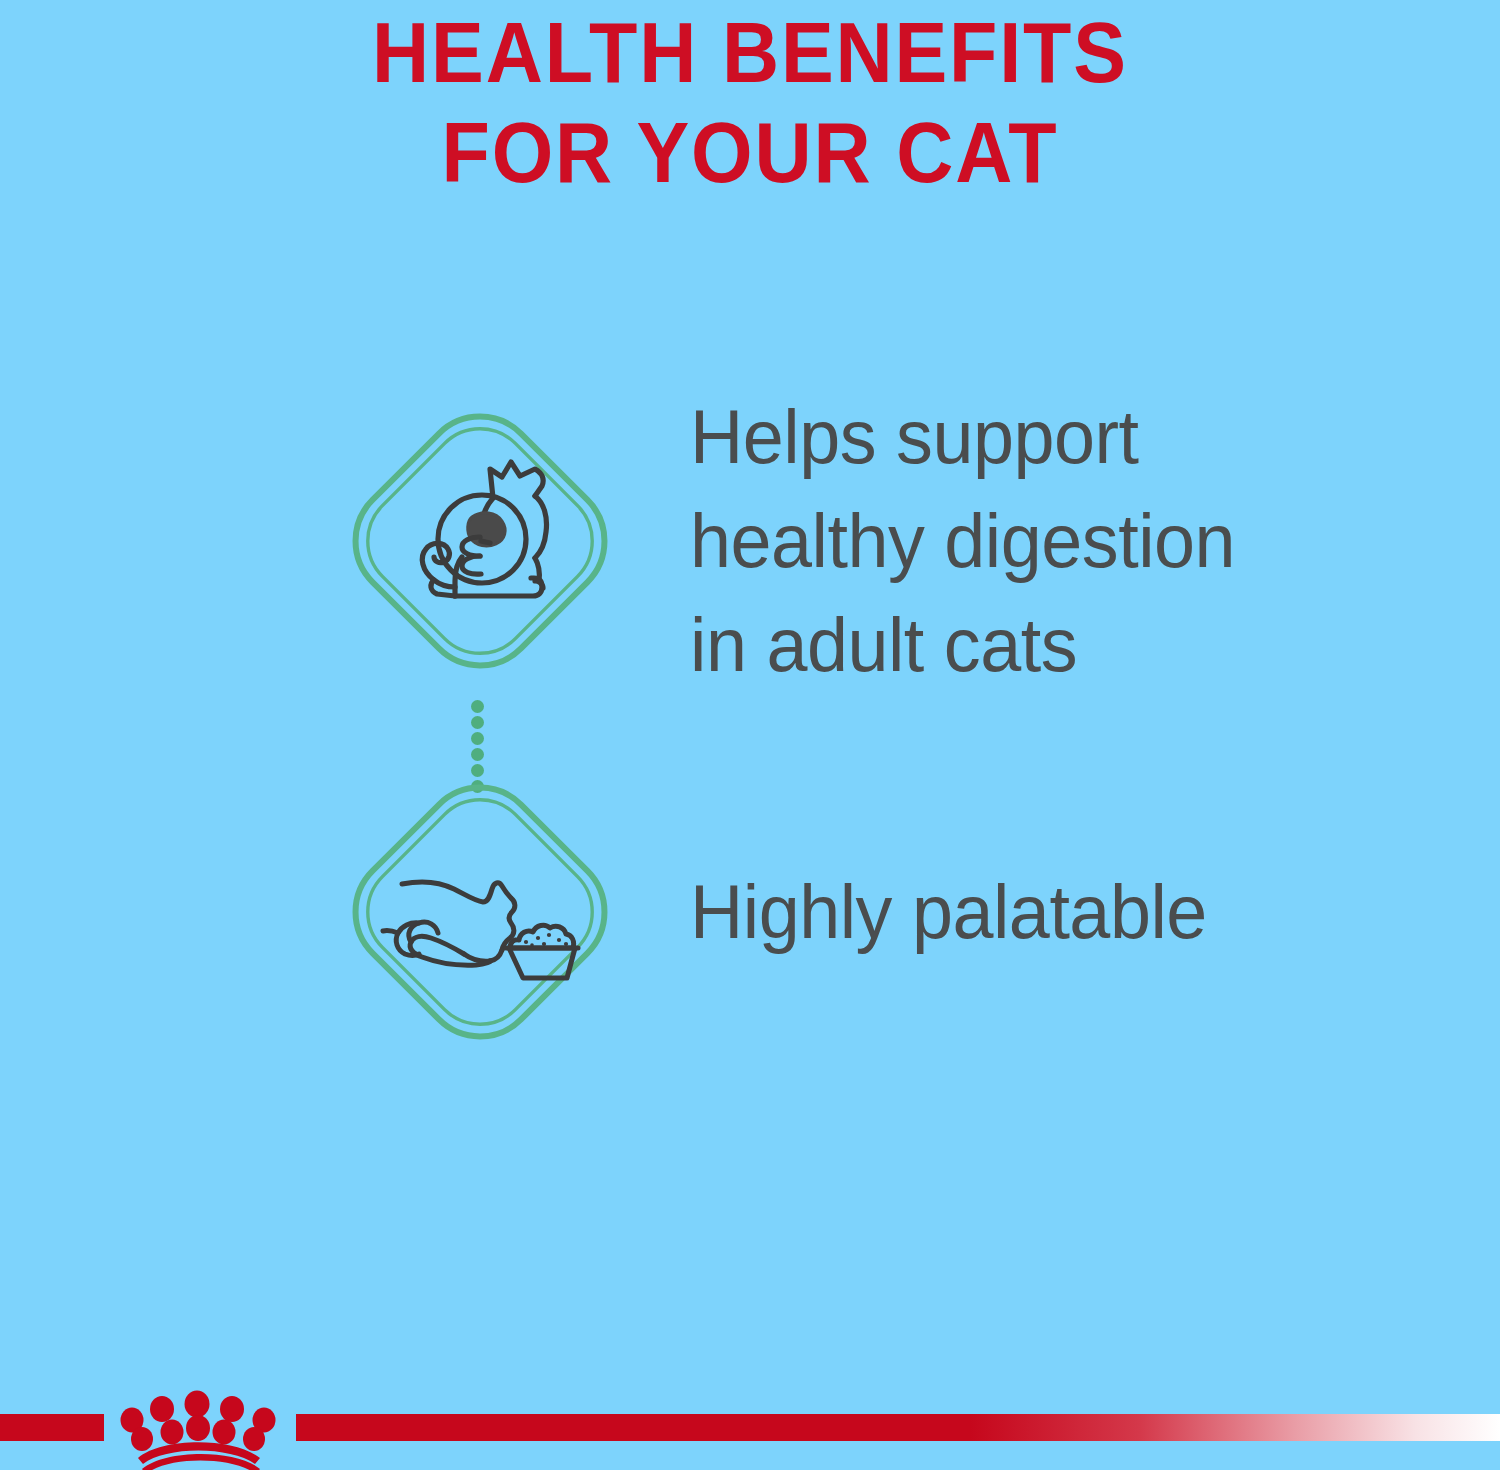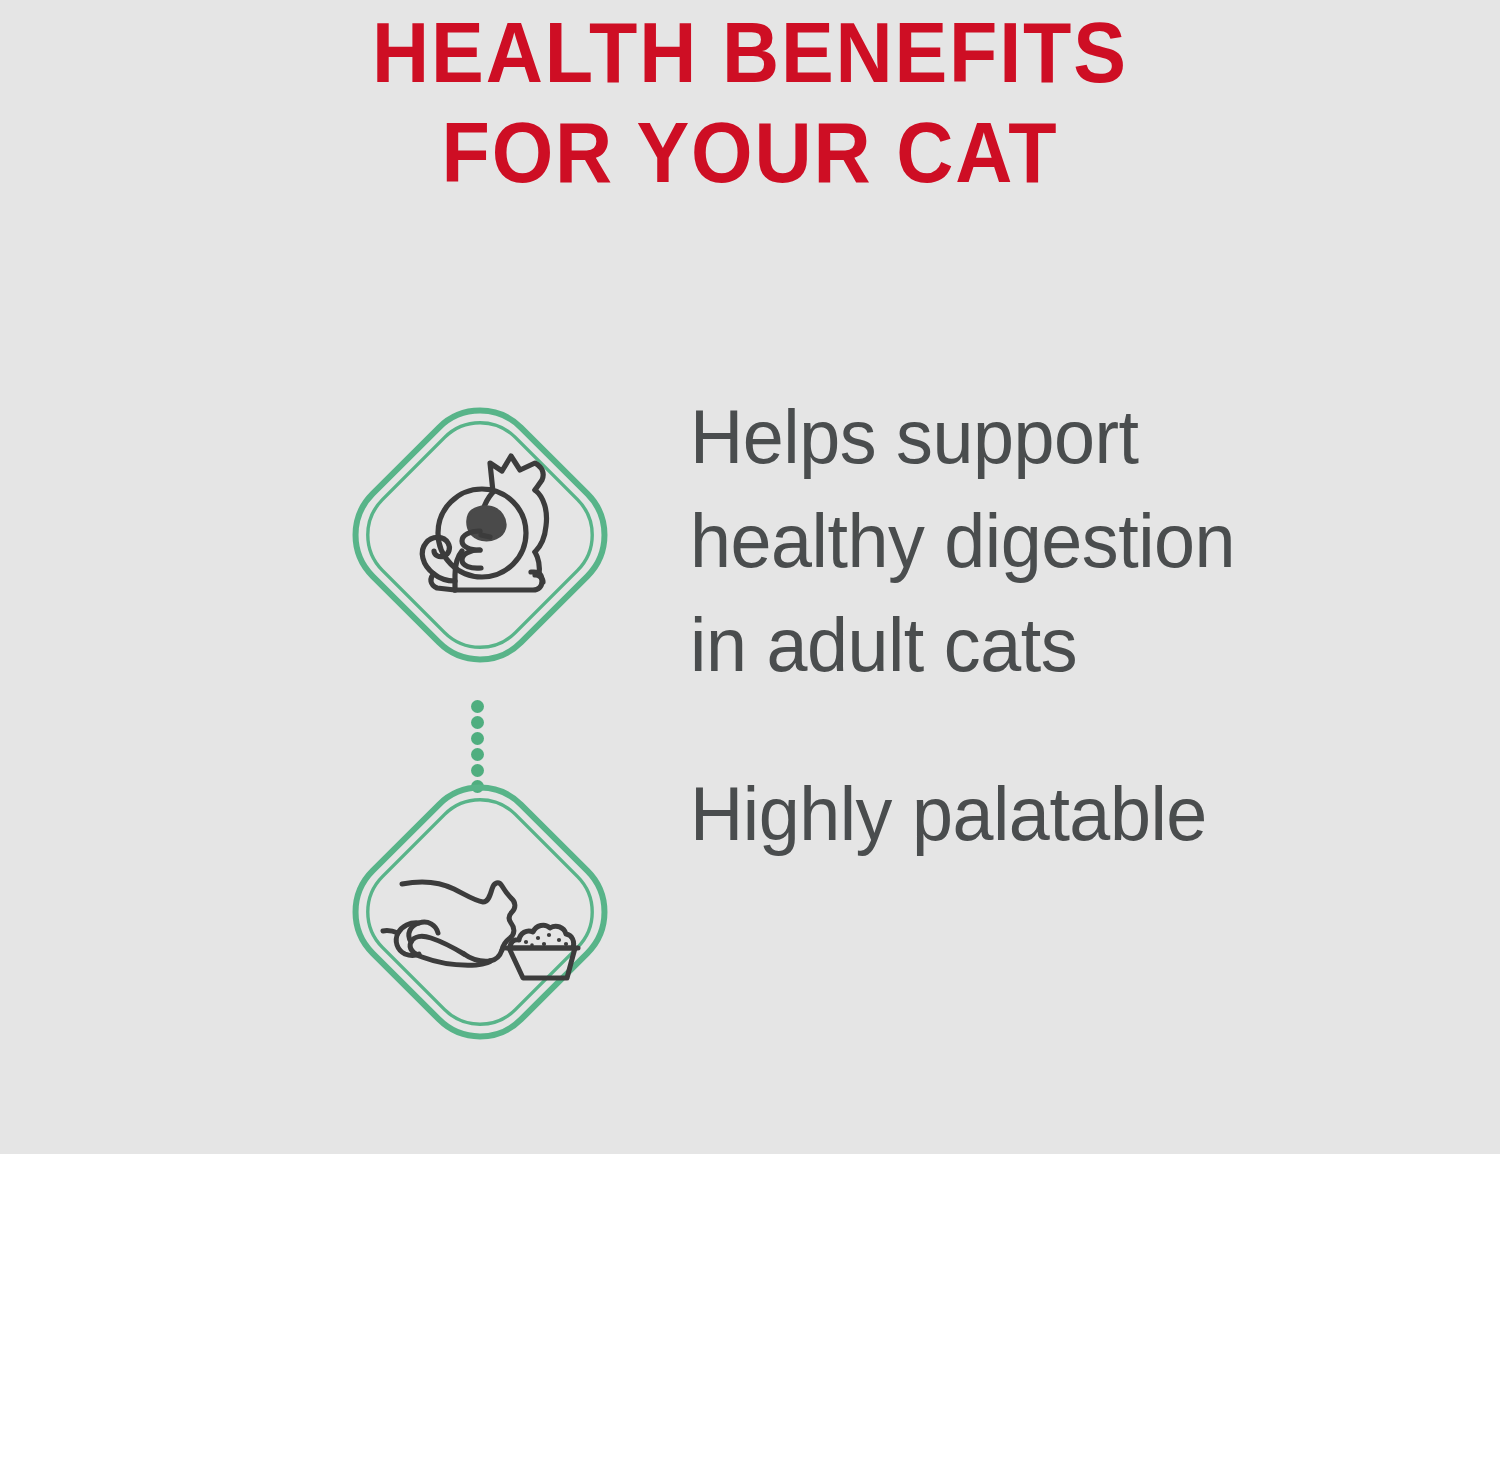--- a/index.html
+++ b/index.html
@@ -3,22 +3,22 @@
 <meta charset="utf-8">
 <style>
   html, body {
     margin: 0;
     padding: 0;
     background: #ffffff;
   }
   #page {
     position: relative;
     width: 1500px;
-    height: 1154px;
-    background: #e5e5e5;
+    height: 1470px;
+    background: #7dd3fc;
     overflow: hidden;
     font-family: "Liberation Sans", sans-serif;
   }
 
   
   .title-block {
     position: absolute;
     top: 2px;
     left: 0;
     width: 1500px;
@@ -33,20 +33,21 @@
     letter-spacing: 2px;
     transform: scaleX(0.92);
     transform-origin: center center;
     white-space: nowrap;
   }
 
   
   .benefit-row {
     position: absolute;
     display: flex;
+    align-items: center;
   }
   #benefit-row-0 { left: 330px; top: 385px; }
   #benefit-row-1 { left: 330px; top: 762px; }
 
   .icon-badge {
     position: relative;
     width: 300px;
     height: 300px;
     flex: 0 0 300px;
   }

